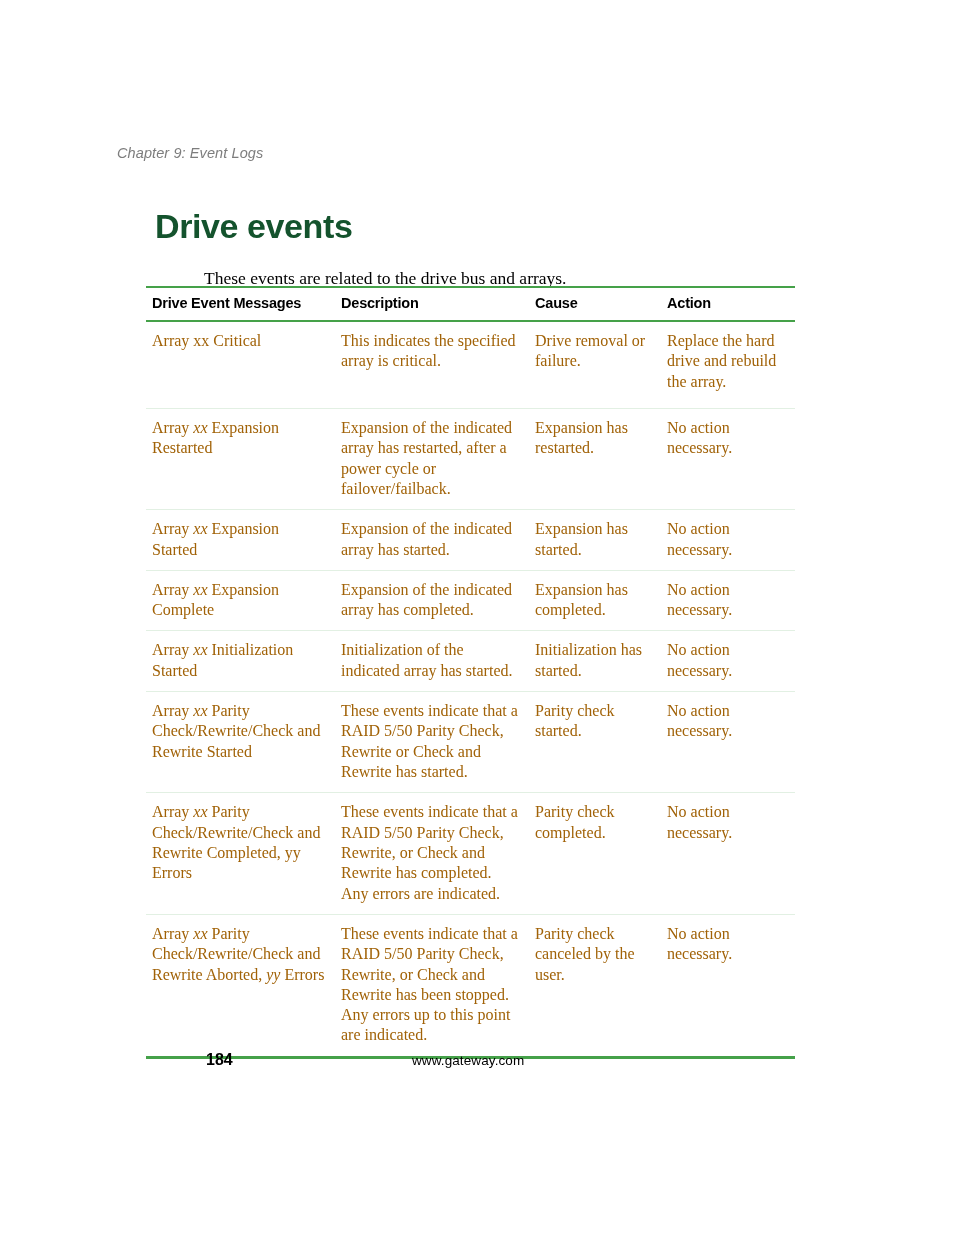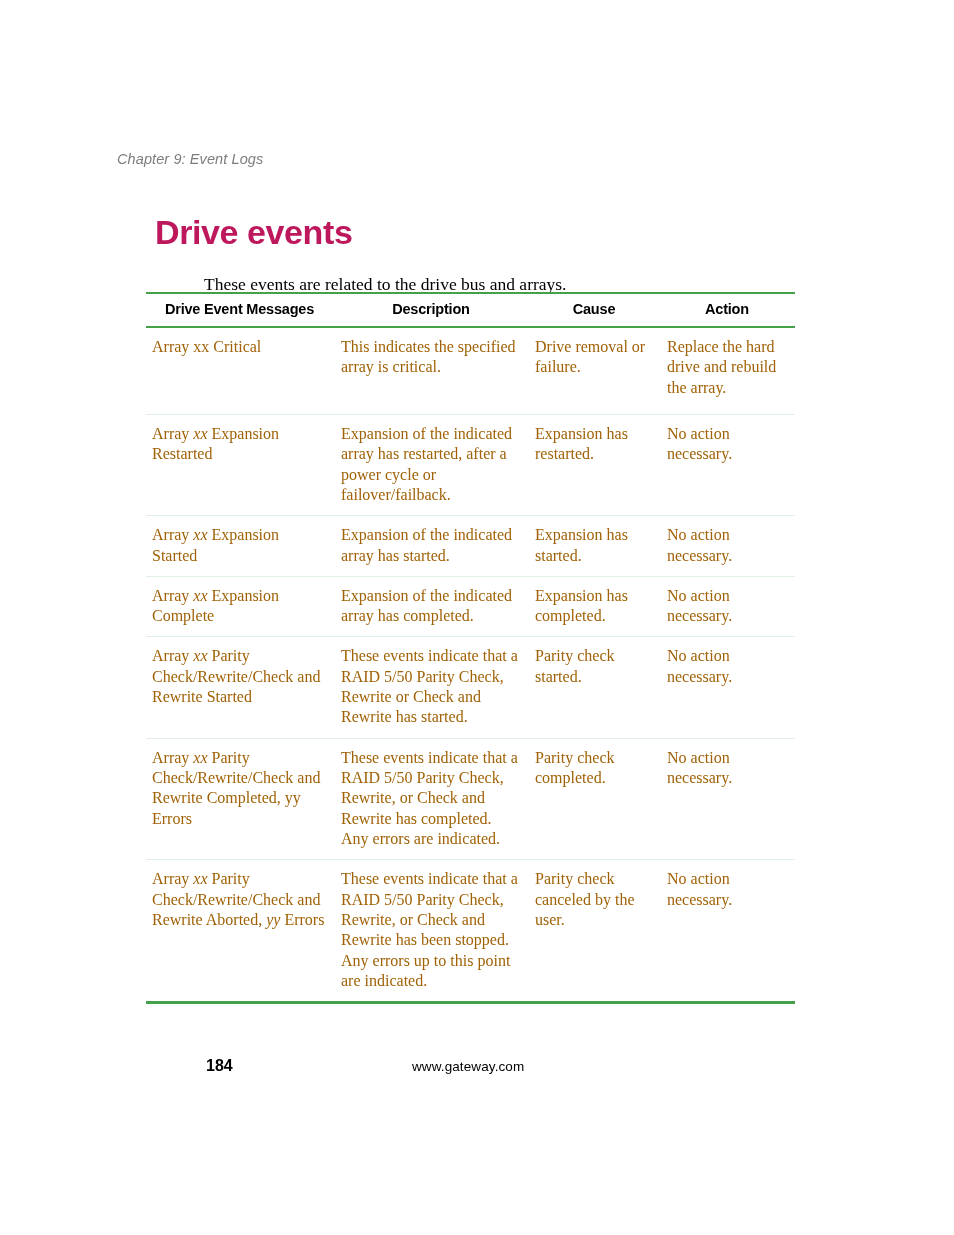--- a/index.html
+++ b/index.html
@@ -10,21 +10,21 @@
   body {
     width: 954px;
     height: 1235px;
     position: relative;
     font-family: "Liberation Sans", sans-serif;
     color: #000000;
     -webkit-font-smoothing: antialiased;
   }
   .page {
     position: absolute;
-    left: 0; top: 8px;
+    left: 0; top: 2px;
     width: 954px;
     height: 1204px;
     overflow: hidden;
   }
 
   
   .chapter-header {
     position: absolute;
     left: 117px;
     top: 143px;
@@ -36,21 +36,21 @@
   }
 
   
   .page-title {
     position: absolute;
     left: 155px;
     top: 182px;
     font-size: 34px;
     font-weight: bold;
     letter-spacing: -0.4px;
-    color: #be185d;
+    color: #14532d;
     white-space: nowrap;
   }
 
   
   .intro {
     position: absolute;
     left: 204px;
     top: 248px;
     width: 430px;
     font-family: "Liberation Serif", serif;
@@ -70,21 +70,21 @@
     width: 649px;
     border-collapse: collapse;
     table-layout: fixed;
   }
   table.events col.c1 { width: 189px; }
   table.events col.c2 { width: 194px; }
   table.events col.c3 { width: 132px; }
   table.events col.c4 { width: 134px; }
 
   table.events thead th {
-    text-align: center;
+    text-align: left;
     vertical-align: top;
     font-size: 14.5px;
     font-weight: bold;
     letter-spacing: -0.2px;
     padding: 7px 8px 9px 6px;
     border-top: 2px solid #45a149;
     border-bottom: 2px solid #45a149;
     color: #000000;
   }
   table.events tbody td {
@@ -170,20 +170,26 @@
             <td>Expansion has started.</td>
             <td>No action necessary.</td>
           </tr>
           <tr>
             <td><span>Array </span><em class="var">xx</em><span> Expansion Complete</span></td>
             <td>Expansion of the indicated array has completed.</td>
             <td>Expansion has completed.</td>
             <td>No action necessary.</td>
           </tr>
           <tr>
+            <td><span>Array </span><em class="var">xx</em><span> Initialization Started</span></td>
+            <td>Initialization of the indicated array has started.</td>
+            <td>Initialization has started.</td>
+            <td>No action necessary.</td>
+          </tr>
+          <tr>
             <td><span>Array </span><em class="var">xx</em><span> Parity Check/Rewrite/Check and Rewrite Started</span></td>
             <td>These events indicate that a RAID 5/50 Parity Check, Rewrite or Check and Rewrite has started.</td>
             <td>Parity check started.</td>
             <td>No action necessary.</td>
           </tr>
           <tr>
             <td><span>Array </span><em class="var">xx</em><span> Parity Check/Rewrite/Check and Rewrite Completed, yy Errors</span></td>
             <td>These events indicate that a RAID 5/50 Parity Check, Rewrite, or Check and Rewrite has completed. Any errors are indicated.</td>
             <td>Parity check completed.</td>
             <td>No action necessary.</td>

